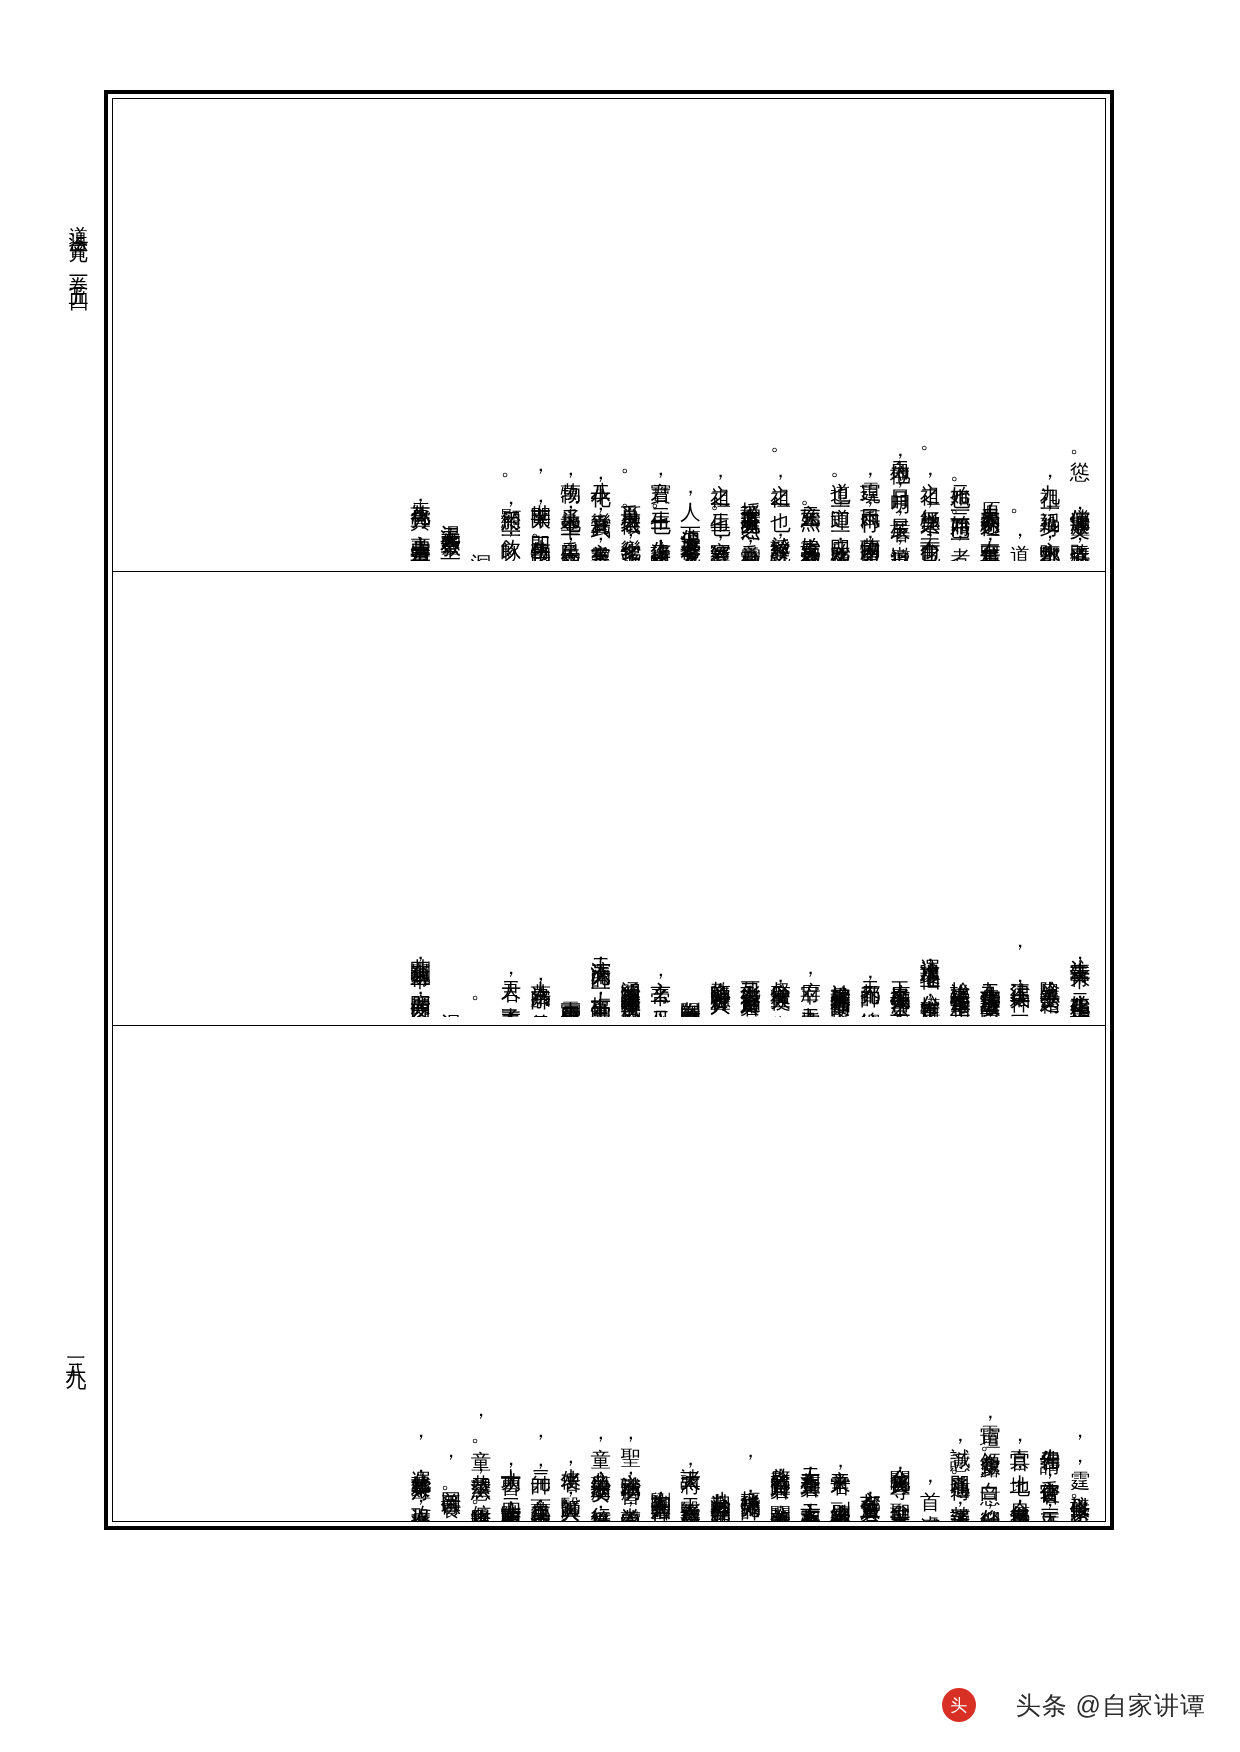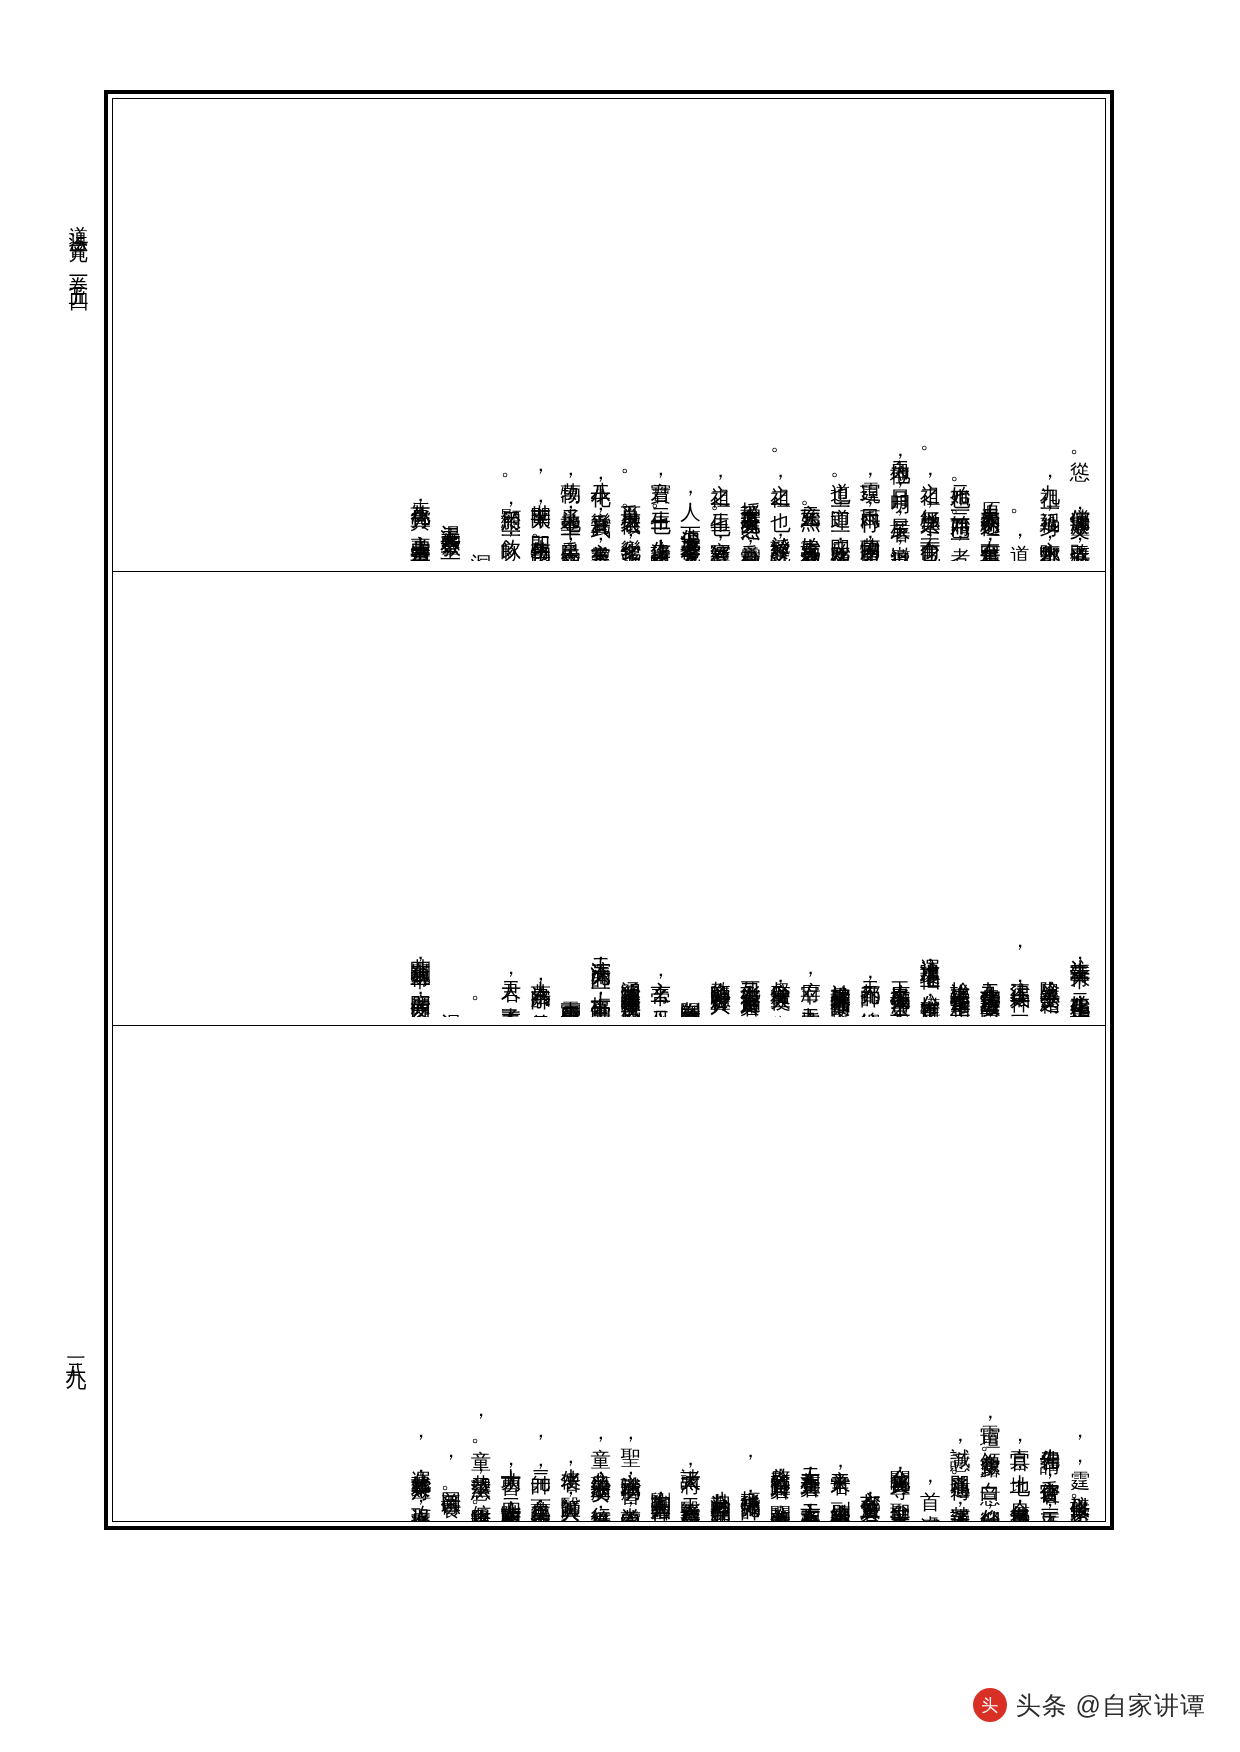--- a/index.html
+++ b/index.html
@@ -127,20 +127,21 @@
     display: flex;
     align-items: center;
     justify-content: center;
     font-family: "Liberation Sans", sans-serif;
   }
   .wm-text {
     font-size: 25px;
     color: #2b2b2b;
     font-family: "Liberation Sans", sans-serif;
     letter-spacing: 1px;
+    margin-left: 31px;
   }
 </style>
 </head>
 <body>
 
 <div class="running-head">道法會元　卷一五四</div>
 <div class="folio">三八九</div>
 
 <div class="page-frame">
   <div class="page-frame-inner">

